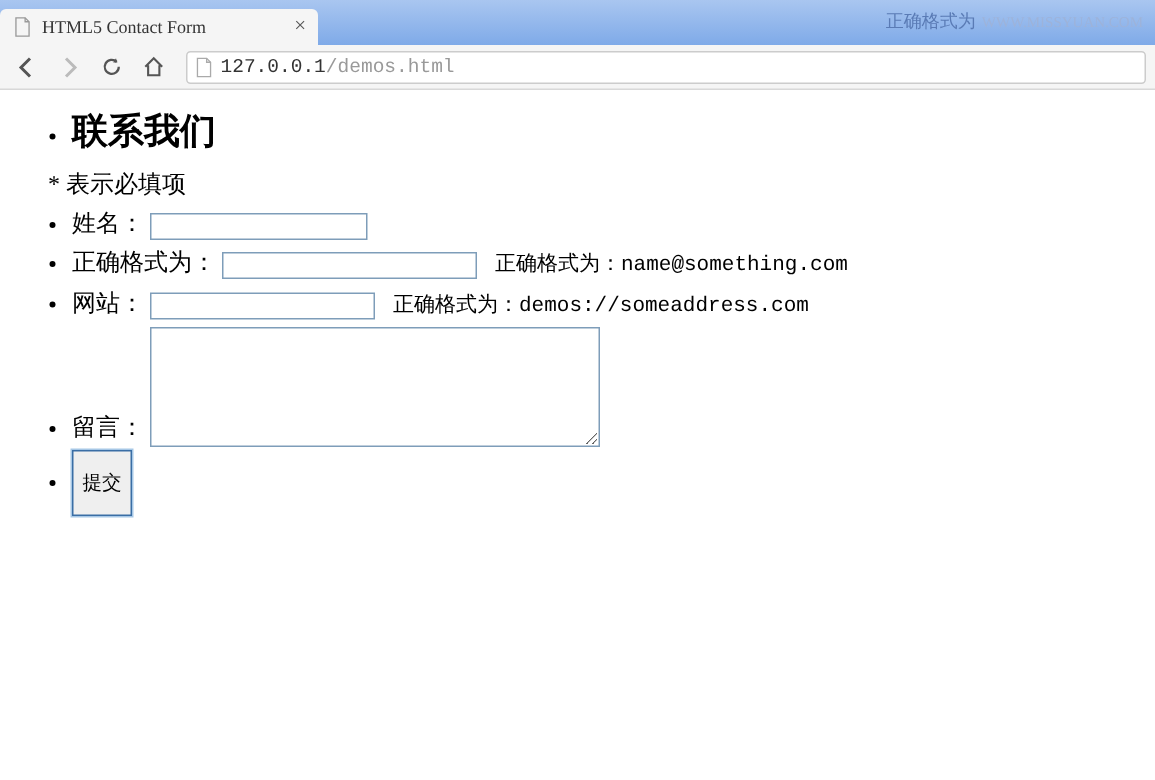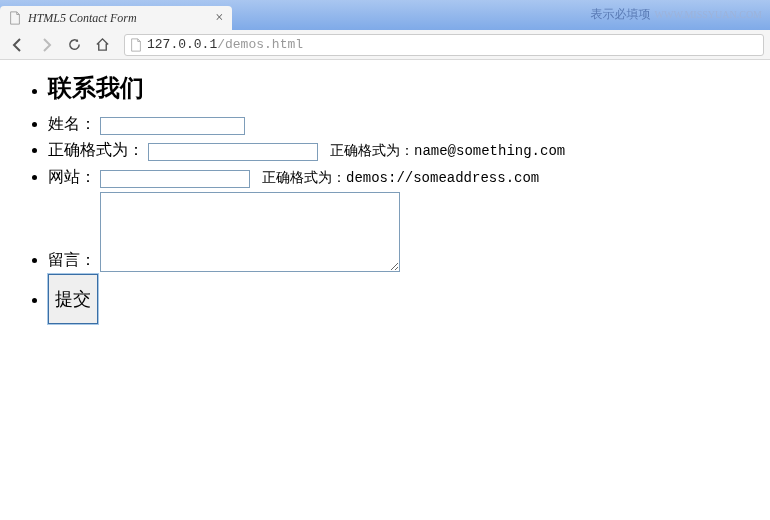--- a/index.html
+++ b/index.html
@@ -15,30 +15,29 @@
     }
     .chrome-top {
       background: linear-gradient(#a9c6f0, #7faae8);
       height: 30px;
       position: relative;
     }
     .tab {
       position: absolute;
       left: 0;
       top: 6px;
-      width: 232px;
+      width: 212px;
       height: 24px;
       background: #f5f5f5;
       border-radius: 4px 4px 0 0;
       display: flex;
       align-items: center;
       padding: 10px 8px;
       font-size: 12px;
       color: #333;
-      font-style: italic;
     }
     .tab .favicon {
       width: 14px;
       height: 14px;
       margin-right: 6px;
       display: inline-block;
     }
     .tab .title { flex: 1; white-space: nowrap; overflow: hidden; }
     .tab .close { color: #555; font-size: 14px; cursor: pointer; }
     .watermark {
@@ -132,21 +131,21 @@
     .website-input { width: 150px; }
     .msg-area { width: 300px; height: 80px; }
     .hint {
       font-family: "Courier New", SimSun, monospace;
       font-size: 14px;
       color: #000;
       margin-left: 8px;
     }
     button.submit {
       font-family: SimSun, "宋体", serif;
-      font-size: 18px;
+      font-size: 13px;
       padding: 12px 6px;
       border: 1px solid #3a6ea5;
       background: #efefef;
       box-shadow: 0 0 0 1px #a6c7e6;
       cursor: pointer;
     }
   </style>
 </head>
 <body>
 
@@ -155,21 +154,21 @@
     <span class="favicon">
       <svg viewBox="0 0 16 16">
           <path d="M3 1 L10 1 L13 4 L13 15 L3 15 Z" fill="none" stroke="#999" stroke-width="1"></path>
           <path d="M10 1 L10 4 L13 4" fill="none" stroke="#999" stroke-width="1"></path>
         </svg>
     </span>
     <span class="title">HTML5 Contact Form</span>
     <span class="close">×</span>
   </div>
   <div class="watermark">
-    <span>表示必填项</span><span class="sub">WWW.MISSYUAN.COM</span>
+    <span>正确格式为</span><span class="sub">WWW.MISSYUAN.COM</span>
   </div>
 </div>
 
 <div class="toolbar">
   <div class="nav-btn">
     <svg width="16" height="16" viewBox="0 0 16 16">
         <path d="M10 2 L4 8 L10 14" fill="none" stroke="#555" stroke-width="2"></path>
       </svg>
   </div>
   <div class="nav-btn disabled">
@@ -199,20 +198,21 @@
   </div>
 </div>
 
 <div class="content">
   <ul>
     <li>
       <h2>联系我们</h2>
     </li>
   </ul>
   <ul>
+    <li style="list-style:none; margin-left:-16px;">* 表示必填项</li>
     <li>
       <span>姓名：</span>
       <input type="text" class="name-input" value="" style="">
     </li>
     <li>
       <span>正确格式为：</span>
       <input type="text" class="email-input" value="" style="">
       <span class="hint">正确格式为：name@something.com</span>
     </li>
     <li>

